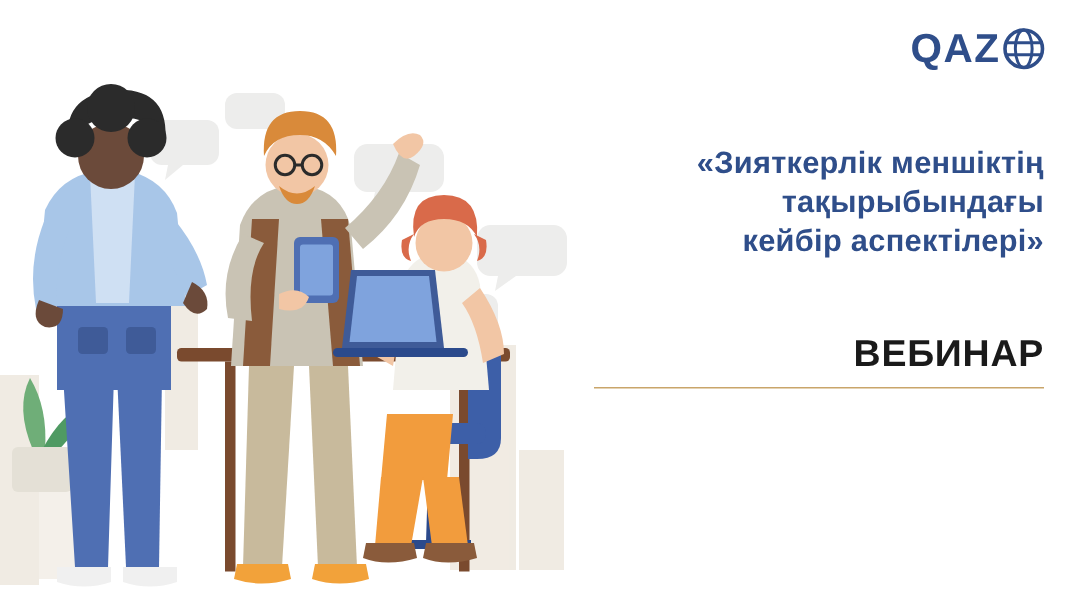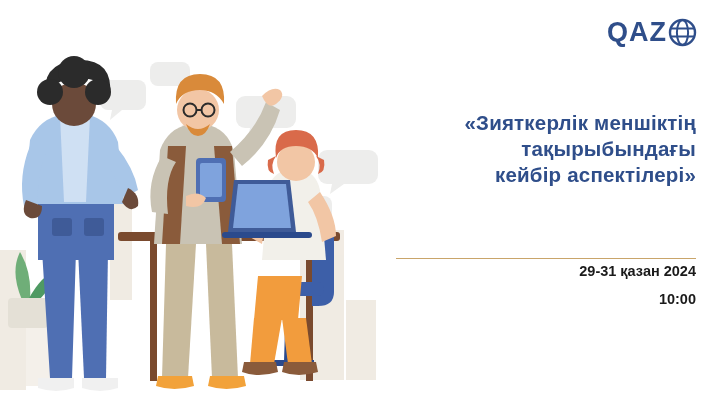--- a/index.html
+++ b/index.html
@@ -34,21 +34,21 @@
     width:29px; height:29px;
     margin:0 1px;
     display:inline-block;
   }
   .logo-globe svg { display:block; }
 
   
   .headline {
     position:absolute;
     right:24px;
-    top:110px;
+    top:96px;
     width:360px;
     text-align:right;
     color:#2f4e8a;
     font-weight:bold;
     font-size:20.5px;
     line-height:1.27;
     letter-spacing:0.2px;
   }
   .headline .l { display:block; }
   .webinar {
@@ -237,22 +237,19 @@
       </svg>
     </span>
   </div>
 
   <div class="headline">
     <span class="l">«Зияткерлік меншіктің</span>
     <span class="l">тақырыбындағы</span>
     <span class="l">кейбір аспектілері»</span>
   </div>
 
+  <div class="webinar">ВЕБИНАР</div>
 
   <div class="rule"></div>
 
-  <div class="dateblock">
-    <span class="d">29-31 қазан 2024</span>
-    <span class="d">10:00</span>
-  </div>
 
   <div class="bottombar"></div>
 </div>
 
 </body></html>

